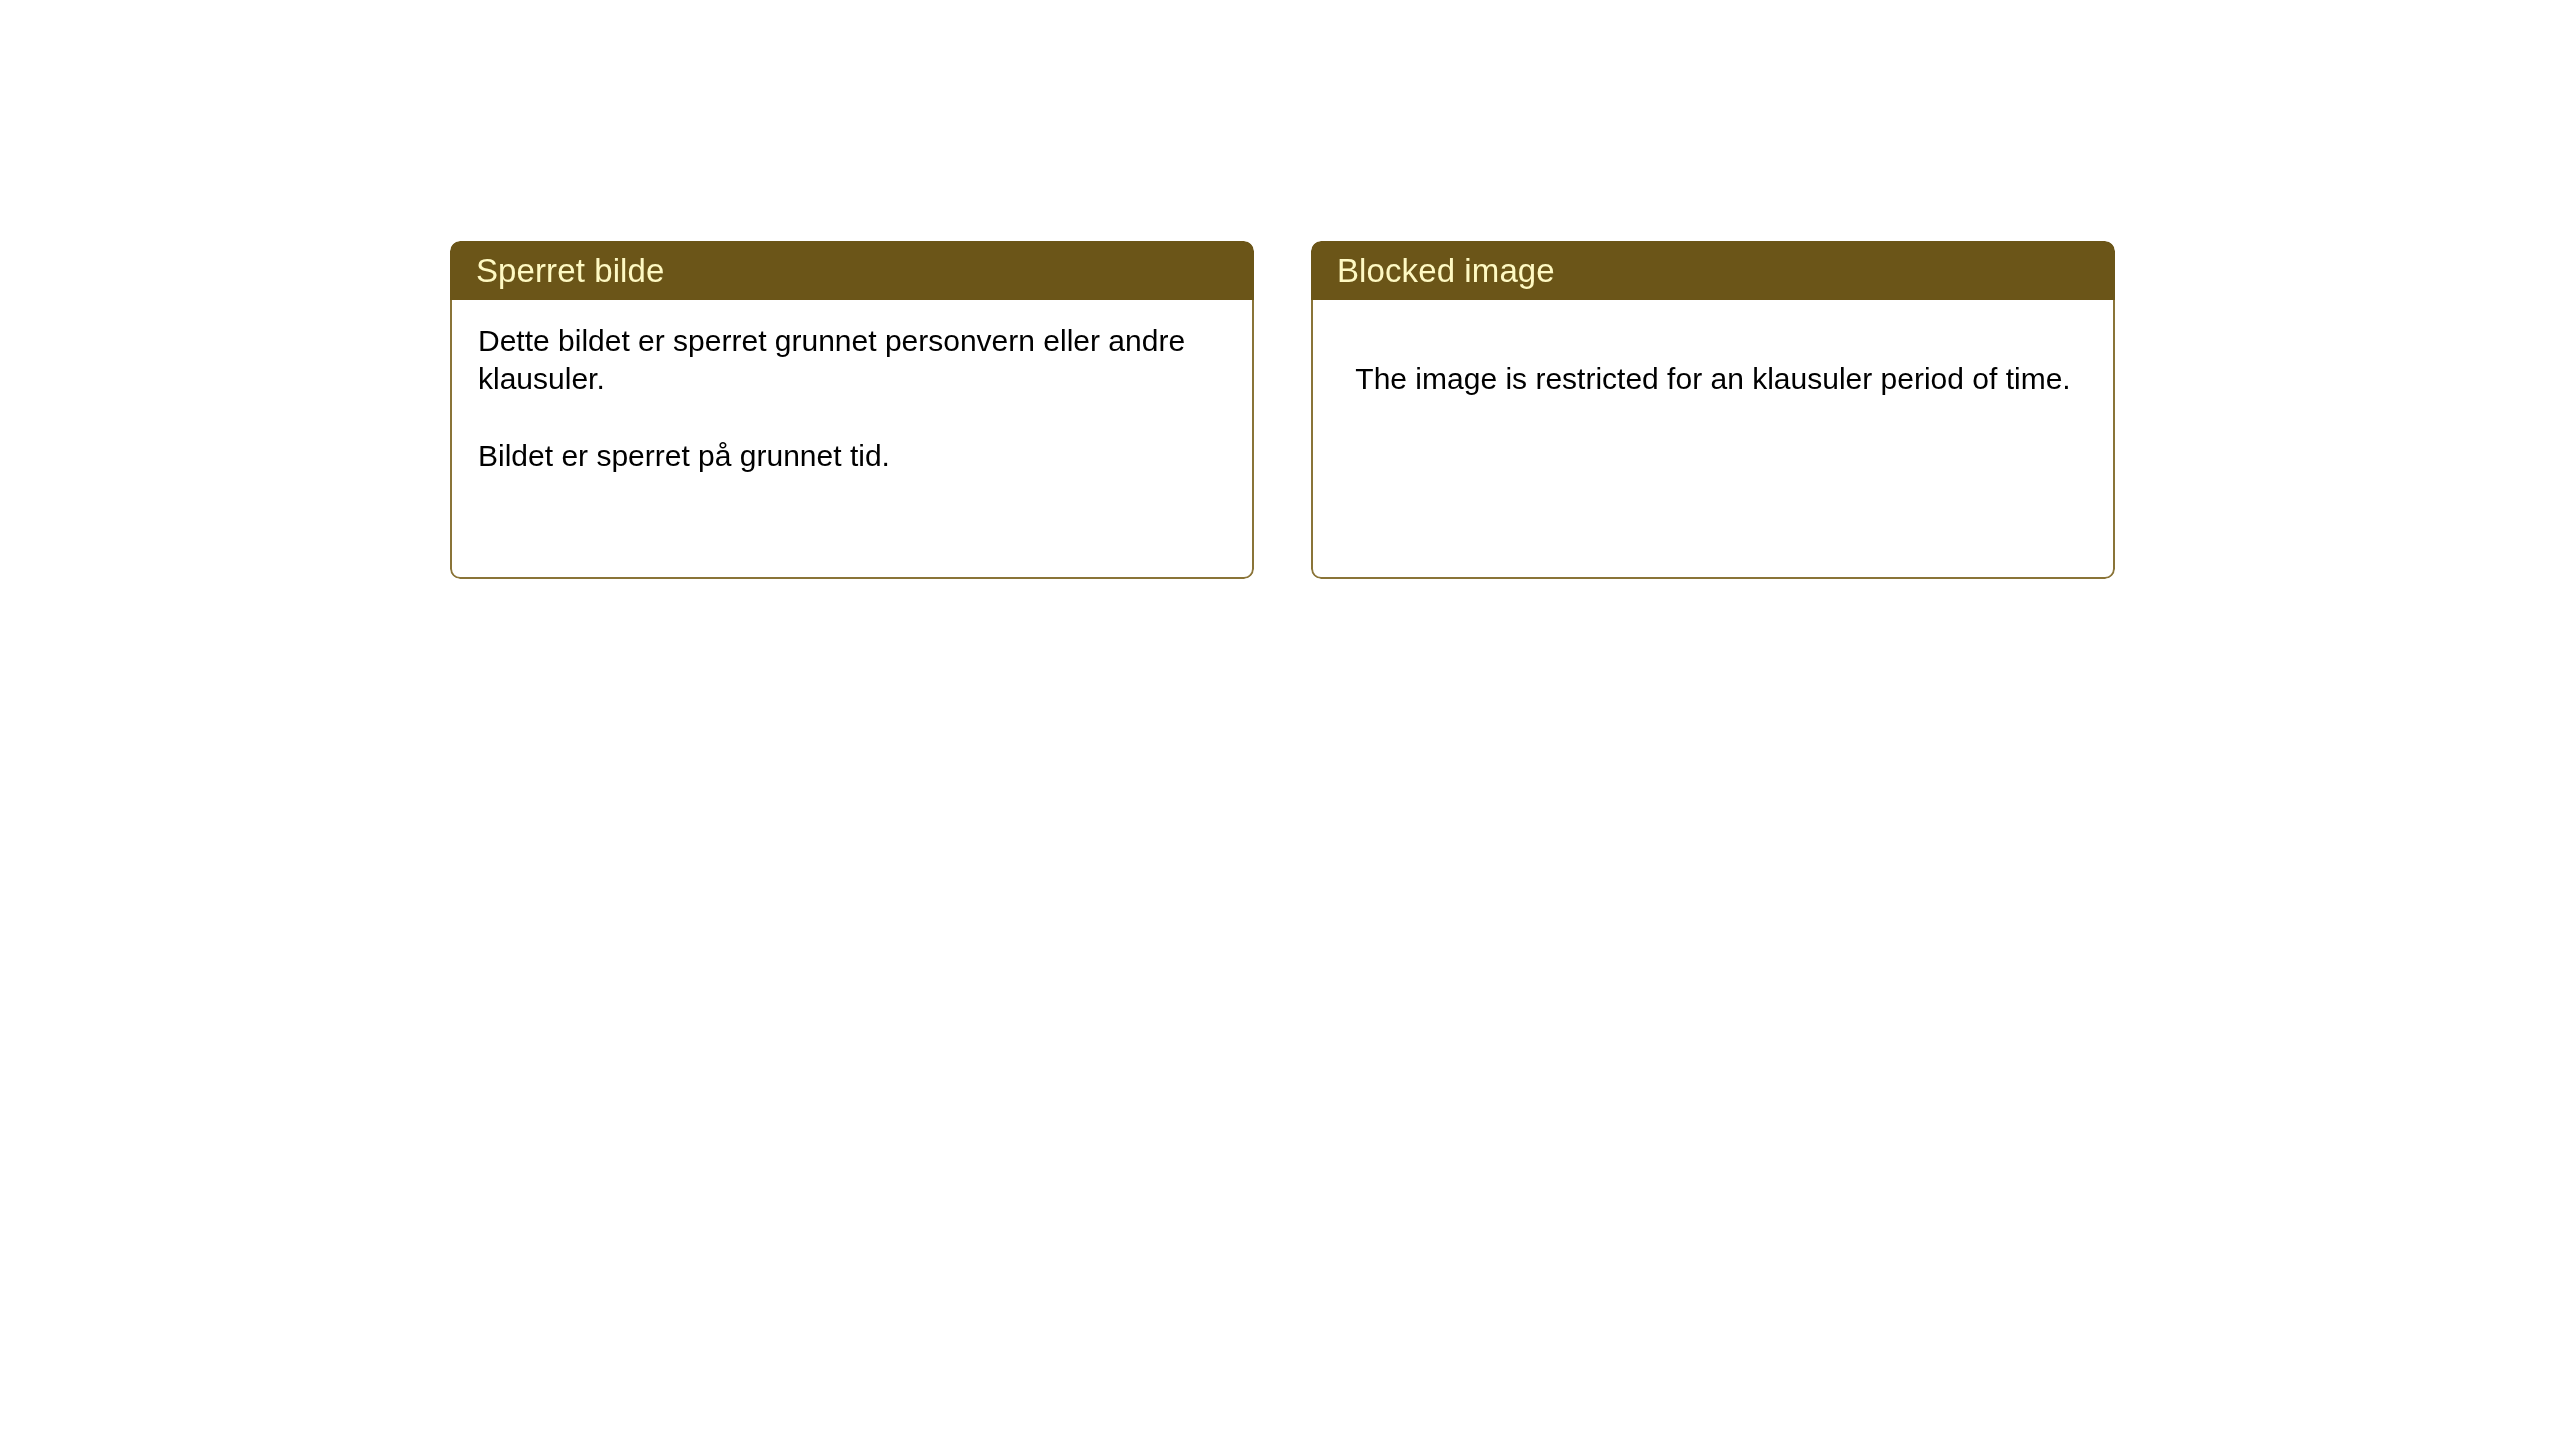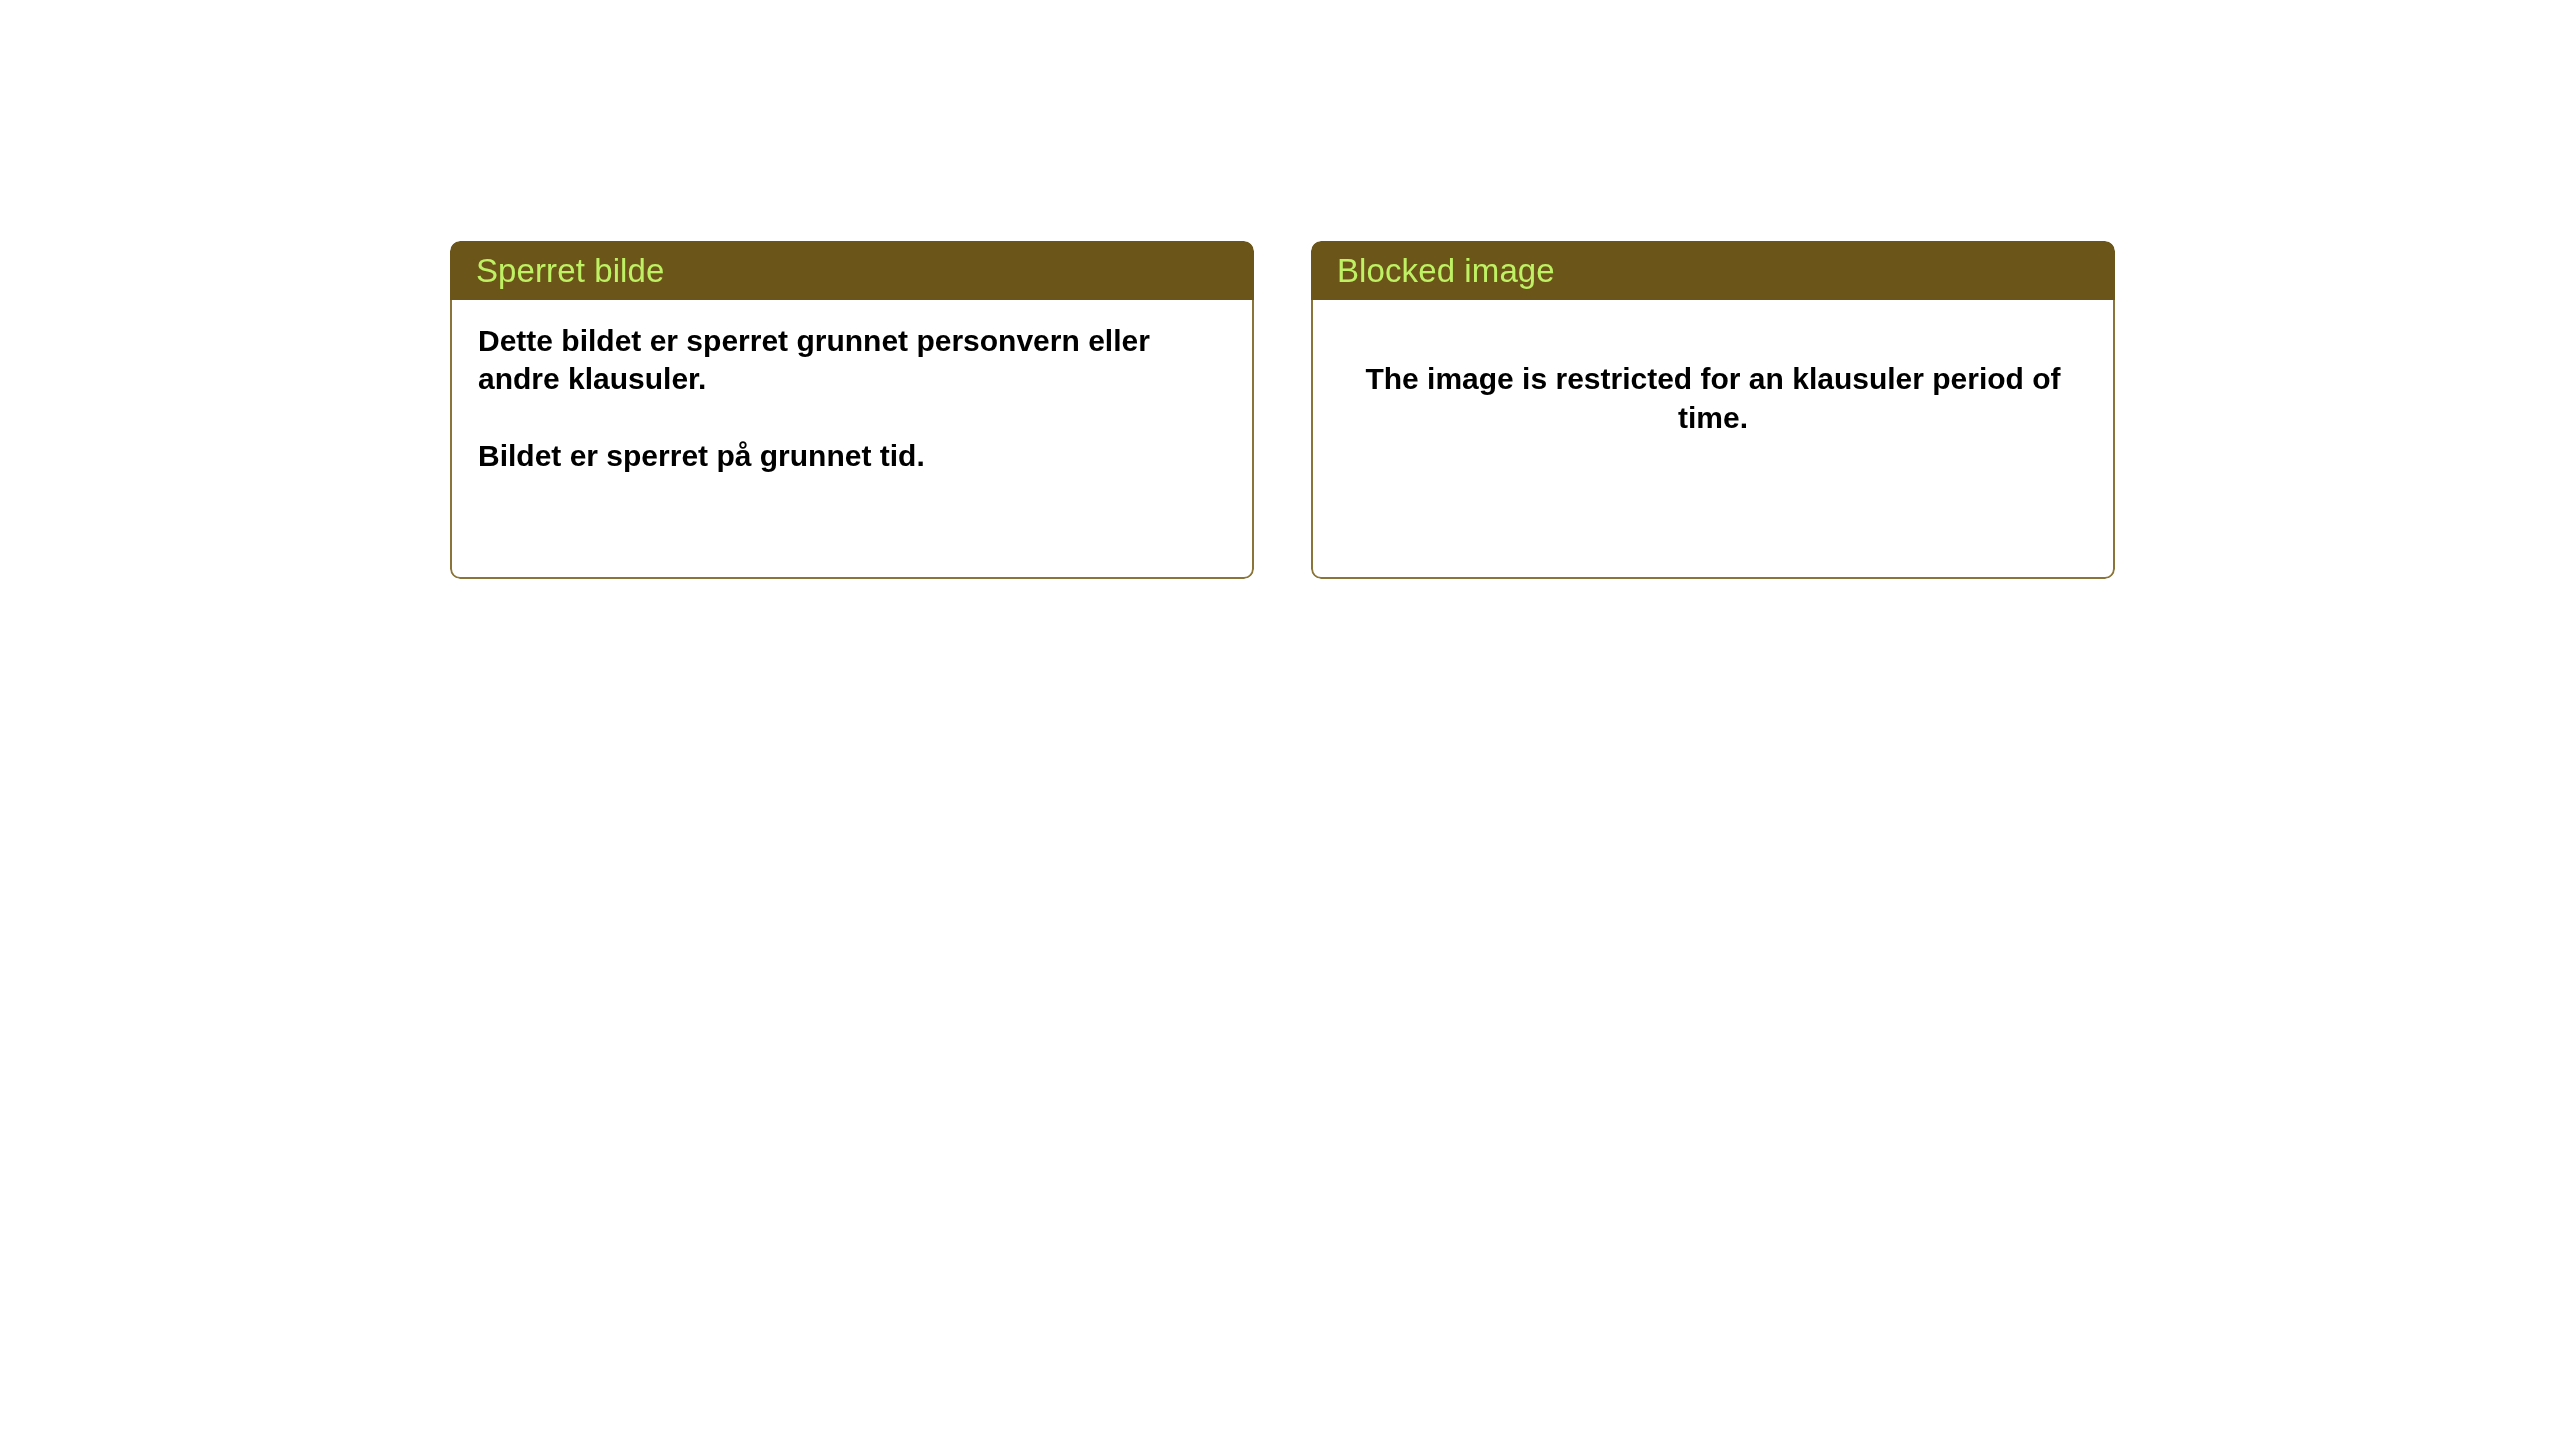--- a/index.html
+++ b/index.html
@@ -48,21 +48,21 @@
     background: #6b5518;
     border-top-left-radius: 10px;
     border-top-right-radius: 10px;
     display: flex;
     align-items: center;
     padding: 0 26px;
     box-sizing: border-box;
   }
 
   .card-title {
-    color: #bef264;
+    color: #fef9c3;
     font-size: 33px;
     font-weight: 400;
     line-height: 1;
     letter-spacing: 0.1px;
     white-space: nowrap;
   }
 
   .card-body {
     height: 279px;
     box-sizing: border-box;
@@ -73,21 +73,21 @@
     border-bottom-left-radius: 10px;
     border-bottom-right-radius: 10px;
     padding: 22px 26px 0 26px;
   }
 
   .card-body p {
     margin: 0;
     color: #000000;
     font-size: 30px;
     line-height: 1.28;
-    font-weight: 700;
+    font-weight: 400;
   }
 
   .card-body p.second {
     margin-top: 1.28em;
   }
 </style>
 </head>
 <body>
 
 <div class="stage">

